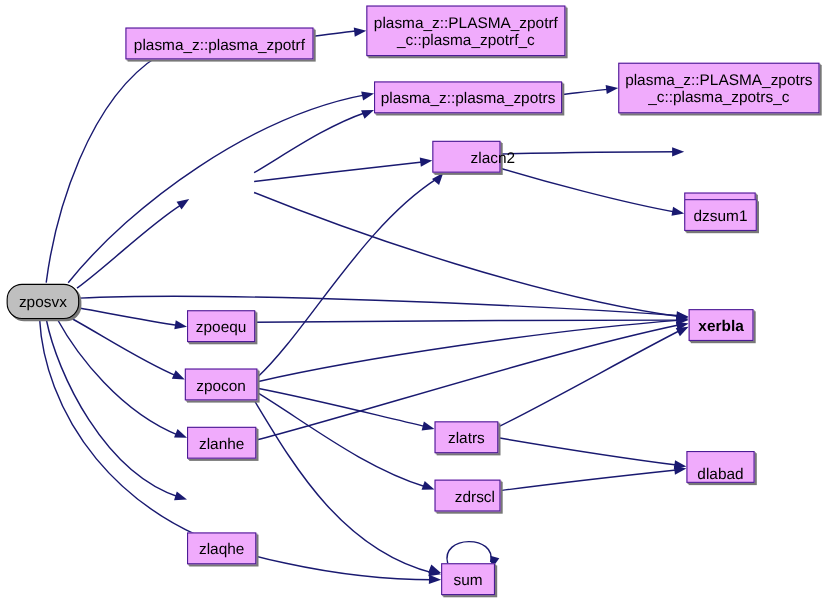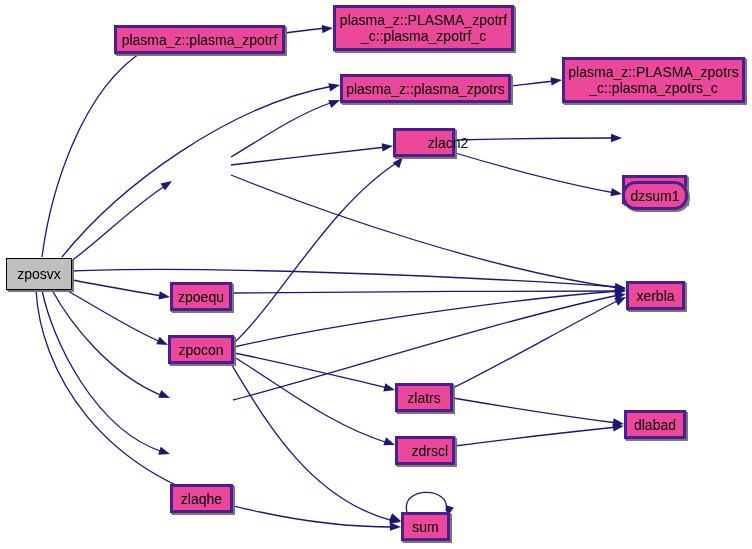--- a/index.html
+++ b/index.html
@@ -23,22 +23,22 @@
     height: 549px;
     pointer-events: none;
   }
   .node {
     position: absolute;
     box-sizing: border-box;
     display: flex;
     align-items: center;
     justify-content: center;
     text-align: center;
-    background: #ec4899;
-    border: 3px solid #4c1d95;
+    background: #f0abfc;
+    border: 1px solid #4c1d95;
     box-shadow: 1px 1px 0 0 #787878, 2px 2px 0 0 #787878;
     color: #000000;
     font-size: 14px;
     line-height: 16px;
     white-space: pre-line;
     letter-spacing: 0px;
   }
   .node.root {
     background: #bfbfbf;
     border: 1px solid #000000;
@@ -102,31 +102,32 @@
       <path d="M 453,388 C 500,365 570,325 619,300" fill="none" stroke="#191970" stroke-width="1.3"></path>
       <polygon points="0,0 -11,-4.2 -11,4.2" fill="#191970" transform="translate(626,297) rotate(-27)"></polygon>
       <path d="M 453,398 C 500,406 570,417 617,423" fill="none" stroke="#191970" stroke-width="1.3"></path>
       <polygon points="0,0 -11,-4.2 -11,4.2" fill="#191970" transform="translate(624,424) rotate(8)"></polygon>
       <path d="M 455,446 C 500,440 570,432 617,427" fill="none" stroke="#191970" stroke-width="1.3"></path>
       <polygon points="0,0 -11,-4.2 -11,4.2" fill="#191970" transform="translate(624,426) rotate(-7)"></polygon>
       <path d="M 407,512 C 400,486 452,486 446,511" fill="none" stroke="#191970" stroke-width="1.3"></path>
       <polygon points="0,0 -11,-4.2 -11,4.2" fill="#191970" transform="translate(447,517) rotate(105)"></polygon>
       <polygon points="0,0 -11,-4.2 -11,4.2" fill="#191970" transform="translate(401,521) rotate(20)"></polygon>
     </svg>
-<div class="node root" style="left: 6px; top: 258px; width: 66px; height: 32px;"><span class="label">zposvx</span></div>
+<div class="node root" style="left: 6px; top: 258px; width: 66px; height: 32px; border-radius: 14px;"><span class="label">zposvx</span></div>
     <div class="node" style="left: 114px; top: 25px; width: 171px; height: 29px;"><span class="label">plasma_z::plasma_zpotrf</span></div>
     <div class="node" style="left: 333px; top: 5px; width: 181px; height: 46px;"><span class="label">plasma_z::PLASMA_zpotrf
 _c::plasma_zpotrf_c</span></div>
     <div class="node" style="left: 340px; top: 74px; width: 171px; height: 29px;"><span class="label">plasma_z::plasma_zpotrs</span></div>
     <div class="node" style="left: 562px; top: 57px; width: 183px; height: 46px;"><span class="label">plasma_z::PLASMA_zpotrs
 _c::plasma_zpotrs_c</span></div>
     <div class="node" style="left: 393px; top: 128px; width: 62px; height: 29px; padding-left: 48px;"><span class="label">zlacn2</span></div>
     <div class="node" style="left: 622px; top: 127px; width: 65px; height: 29px; margin-top: 48px;"><span class="label">izmax1</span></div>
-    <div class="node" style="left: 622px; top: 181px; width: 66px; height: 29px; border-radius: 14px;"><span class="label">dzsum1</span></div>
+    <div class="node" style="left: 622px; top: 181px; width: 66px; height: 29px;"><span class="label">dzsum1</span></div>
     <div class="node" style="left: 170px; top: 282px; width: 62px; height: 29px;"><span class="label">zpoequ</span></div>
     <div class="node" style="left: 168px; top: 335px; width: 66px; height: 29px;"><span class="label">zpocon</span></div>
+    <div class="node" style="left: 170px; top: 388px; width: 63px; height: 29px;"><span class="label">zlanhe</span></div>
     <div class="node" style="left: 170px; top: 441px; width: 63px; height: 29px; margin-top: 43px;"><span class="label">zlaqhe</span></div>
-    <div class="node" style="left: 626px; top: 281px; width: 59px; height: 29px;"><span class="label">xerbla</span></div>
+    <div class="node" style="left: 626px; top: 281px; width: 59px; height: 29px; font-weight: bold;"><span class="label">xerbla</span></div>
     <div class="node" style="left: 395px; top: 383px; width: 58px; height: 29px;"><span class="label">zlatrs</span></div>
     <div class="node" style="left: 395px; top: 436px; width: 60px; height: 29px; justify-content: flex-end;"><span class="label">zdrscl</span></div>
-    <div class="node" style="left: 624px; top: 410px; width: 62px; height: 29px;"><span class="label">dlabad</span></div>
+    <div class="node" style="left: 624px; top: 410px; width: 62px; height: 29px; align-items: flex-end;"><span class="label">dlabad</span></div>
     <div class="node" style="left: 401px; top: 512px; width: 49px; height: 29px;"><span class="label">sum</span></div>
   </div>
 
 </body></html>

